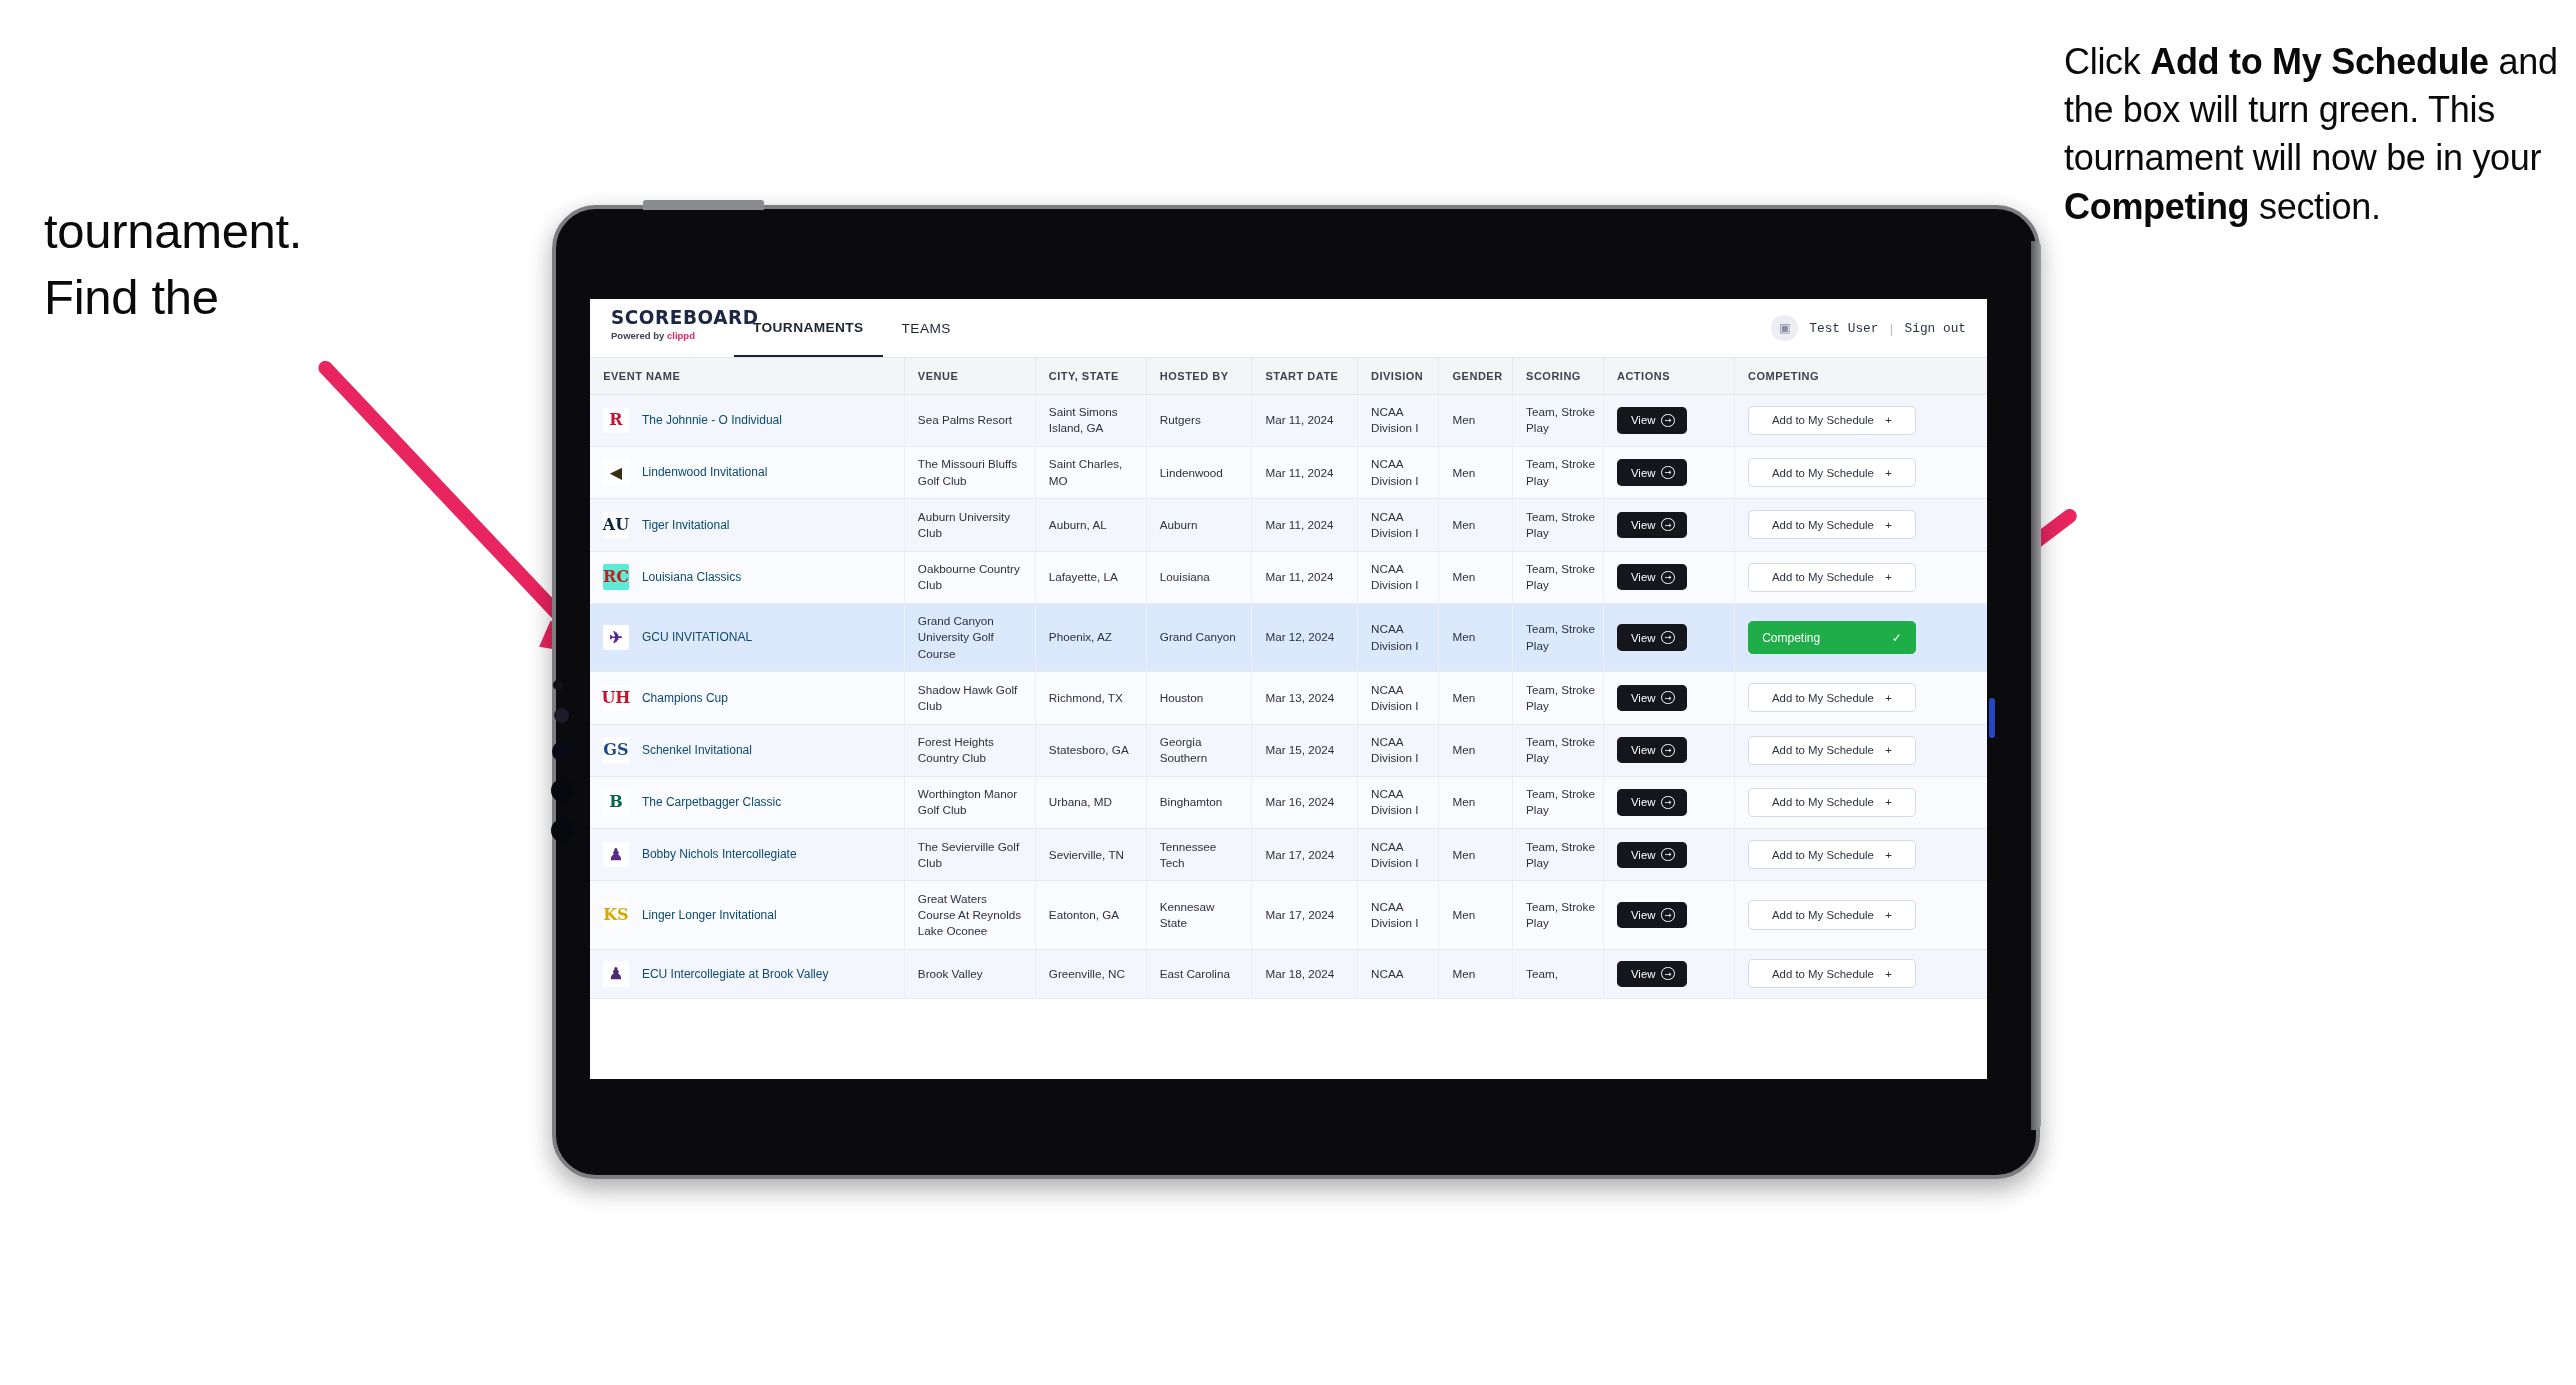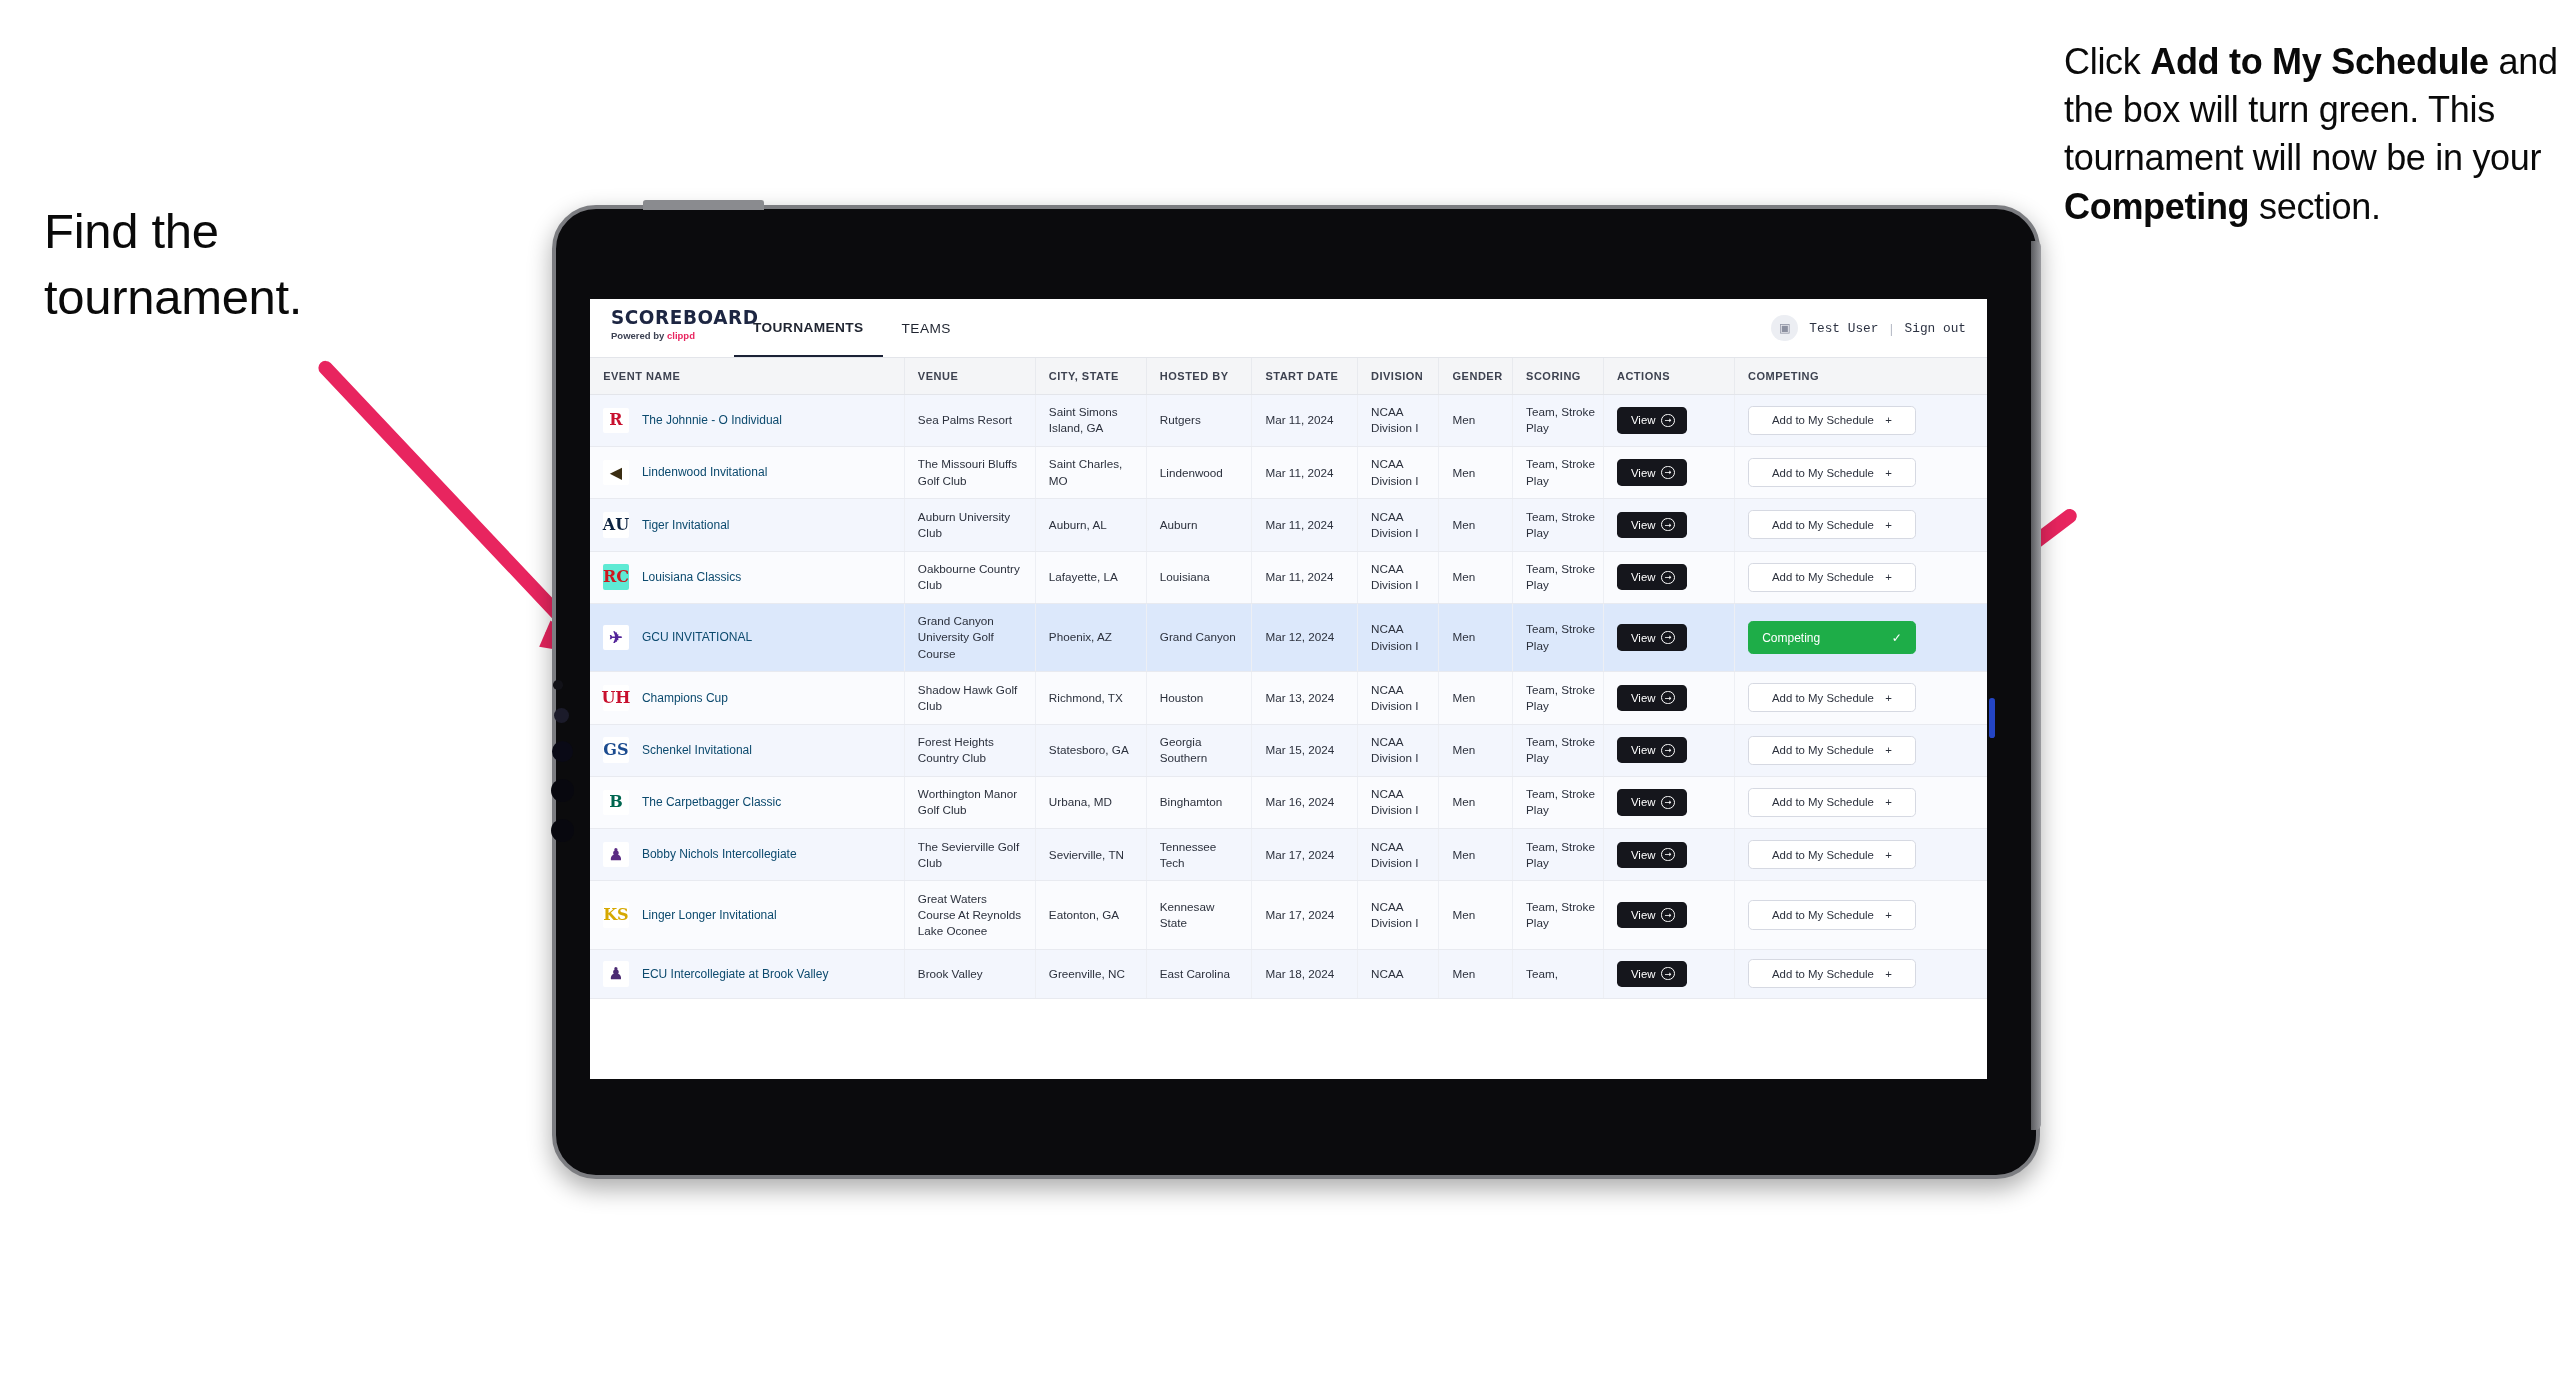--- a/index.html
+++ b/index.html
@@ -165,22 +165,22 @@
     font-family: "Liberation Sans", sans-serif;
   }
   .cut-row td { padding-top: 8.5px; padding-bottom: 38px; }
 </style>
 </head>
 <body>
 
 <div id="stage">
 
   <div class="callout" id="callout-left">
+    <div>tournament.</div>
     <div>Find the</div>
-    <div>tournament.</div>
   </div>
 
   <div class="callout" id="callout-right"><span>Click </span><b>Add to My Schedule</b><span> and the box will turn green. This tournament will now be in your </span><b>Competing</b><span> section.</span></div>
 
   <svg class="arrow-svg" id="arrow-left-wrap" viewBox="0 0 340 330">
     <line x1="14" y1="19" x2="268" y2="288" stroke="#e8255f" stroke-width="15" stroke-linecap="round"></line>
     <polygon points="300,324 246,300 262,274" fill="#e8255f"></polygon>
     <polygon points="300,324 240,314 252,286" fill="#e8255f"></polygon>
   </svg>
 

